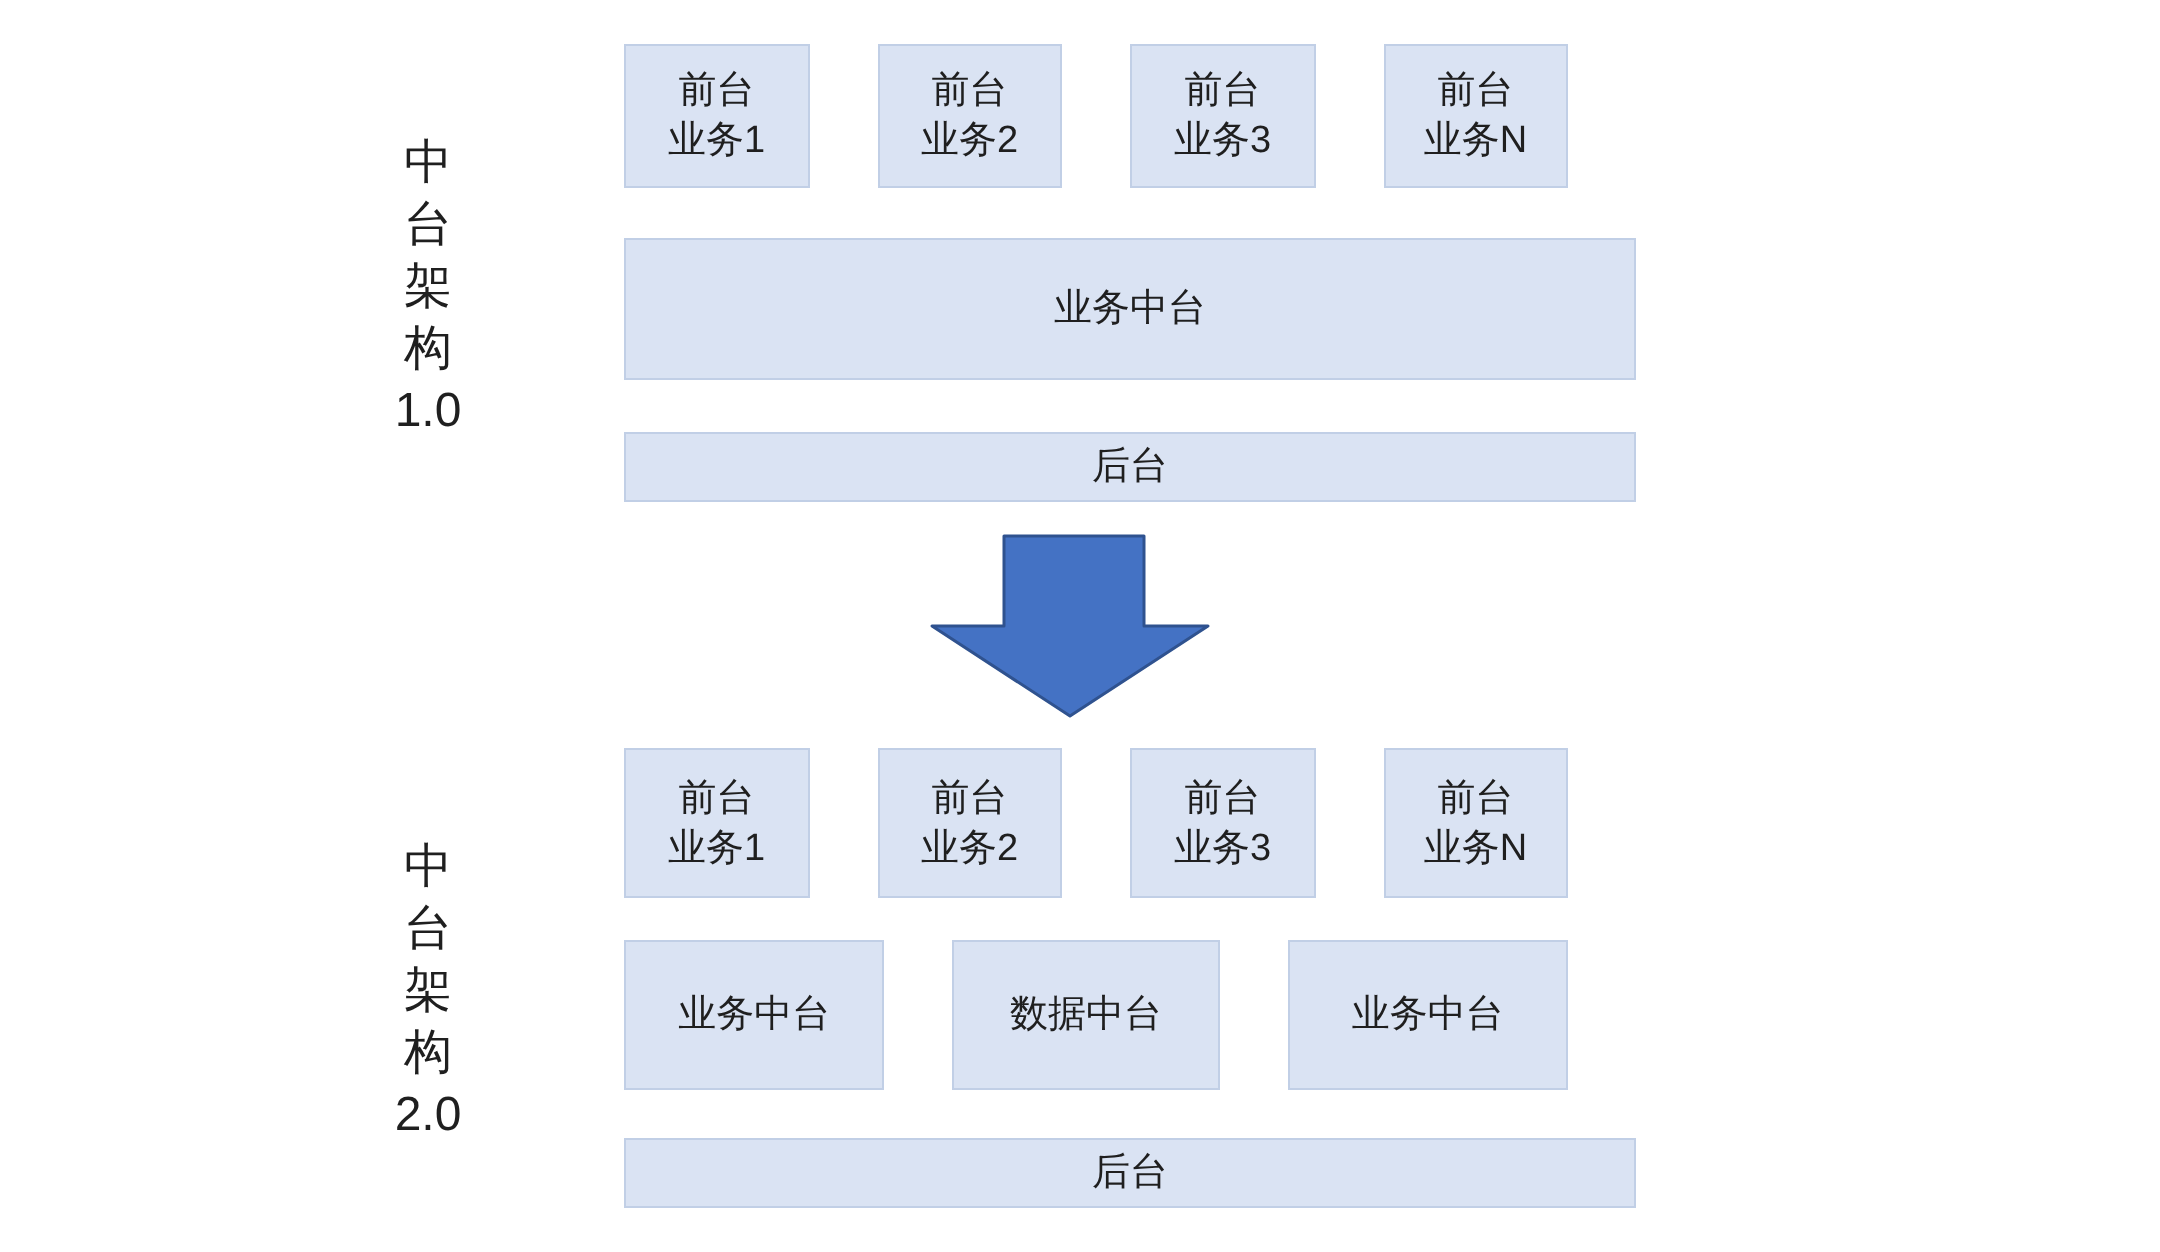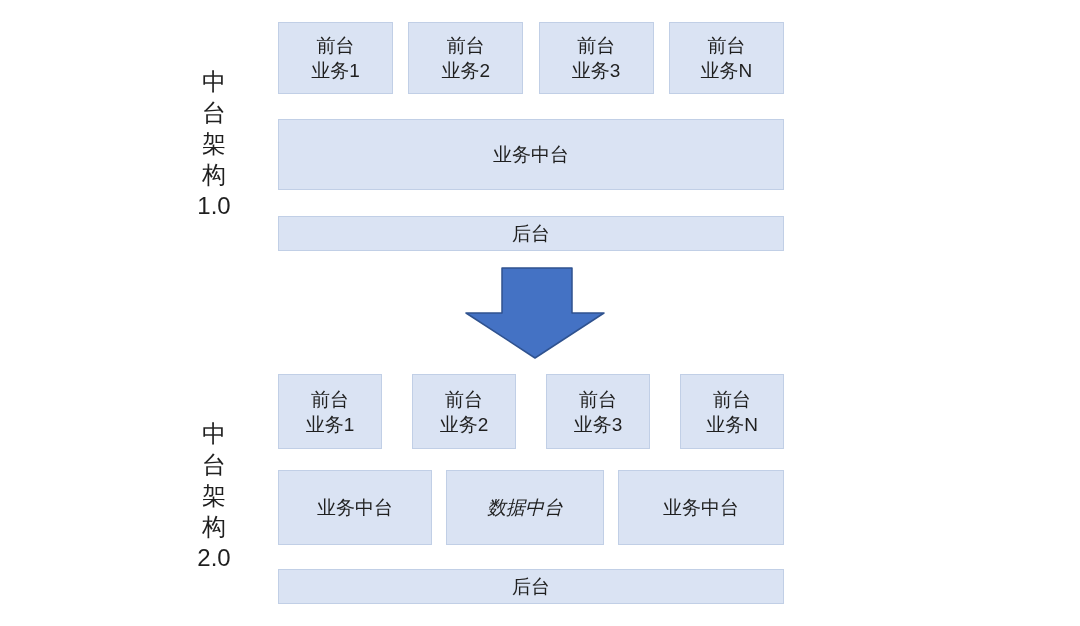--- a/index.html
+++ b/index.html
@@ -38,38 +38,39 @@
     border: 1px solid rgba(146, 168, 206, 0.35);
     box-sizing: border-box;
     display: flex;
     align-items: center;
     justify-content: center;
     text-align: center;
     white-space: pre-line;
     font-size: 19px;
     line-height: 25px;
     color: #1f1f1f;
+    margin-left: 34px;
   }
   .front-box-top { width: 115px; height: 100%; }
   .front-box-bottom { width: 104px; height: 100%; }
   .row-front-1 { top: 22px;  height: 72px; }
   .wide-box { position: absolute; left: 278px; width: 506px; }
   .box-middle-1 { top: 119px; height: 71px; }
   .box-back-1   { top: 216px; height: 35px; }
   .arrow-svg {
     position: absolute;
     left: 464px;
     top: 266px;
     width: 142px;
     height: 94px;
   }
   .row-front-2 { top: 374px; height: 75px; }
   .row-middle-2 { top: 470px; height: 75px; }
   .mid-box-1 { width: 154px; height: 100%; }
-  .mid-box-2 { width: 158px; height: 100%; font-style: italic; }
+  .mid-box-2 { width: 158px; height: 100%; }
   .mid-box-3 { width: 166px; height: 100%; }
   .box-back-2 { top: 569px; height: 35px; }
 </style>
 </head>
 <body>
 
 <div class="canvas">
 
   <div class="side-label" style="top:66px">中
 台

